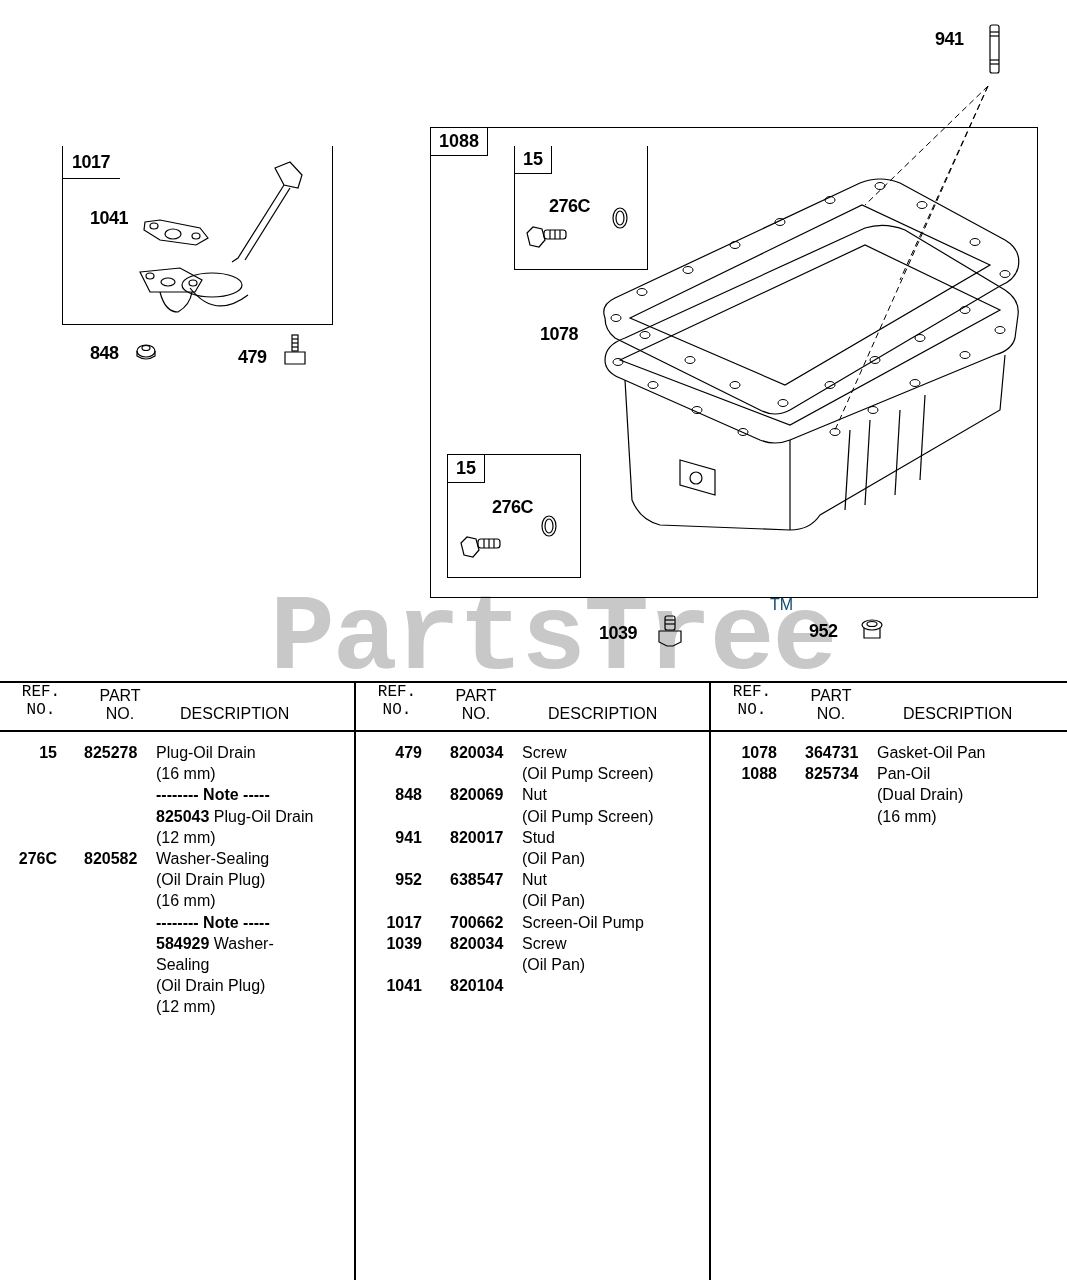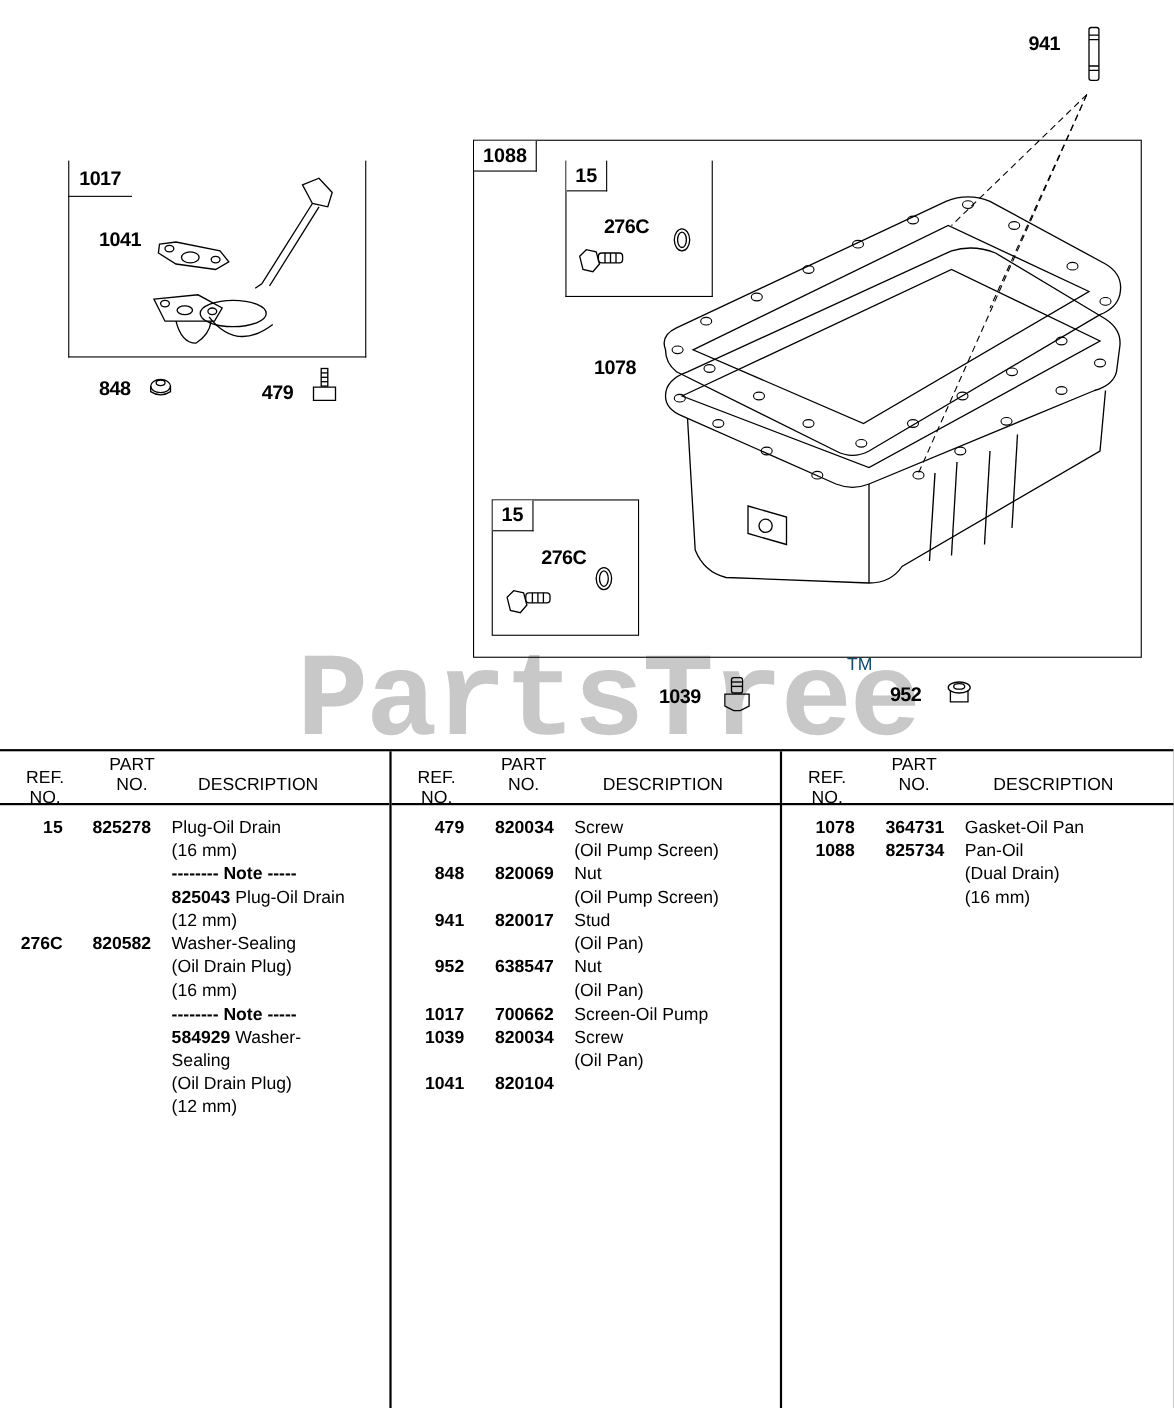--- a/index.html
+++ b/index.html
@@ -14,21 +14,21 @@
   .callout, .box, .tag { z-index: 2; }
 
   
   .table { position: absolute; left: 0; top: 681px; width: 1067px; height: 599px; border-top: 2px solid #000; z-index: 3; background: transparent; }
   .col { position: absolute; top: 0; height: 599px; }
   .col.c1 { left: 0; width: 354px; }
   .col.c2 { left: 354px; width: 355px; border-left: 2px solid #000; }
   .col.c3 { left: 709px; width: 356px; border-left: 2px solid #000; border-right: 2px solid #000; }
   .thead { position: relative; height: 47px; border-bottom: 2px solid #000; font-size: 16px; }
   .th { position: absolute; line-height: 18px; text-align: center; }
-  .th.ref { left: 18px; top: 16px; width: 46px; }
+  .th.ref { left: 18px; top: 0; width: 46px; font-family: Liberation Mono, monospace; }
   .th.part { left: 90px; top: 4px; width: 60px; }
   .th.desc { left: 180px; top: 22px; }
   .rows { position: relative; padding-top: 10px; font-size: 16px; }
   .row { position: relative; min-height: 21px; }
   .cell-ref { position: absolute; right: calc(100% - 57px); top: 0; font-weight: bold; line-height: 21px; white-space: nowrap; text-align: right; }
   .cell-part { position: absolute; left: 84px; top: 0; font-weight: bold; line-height: 21px; }
   .cell-desc { margin-left: 156px; line-height: 21.2px; }
   .desc-line { display: block; white-space: nowrap; }
   .note-line { display: block; font-weight: bold; white-space: pre; }
   .bold { font-weight: bold; margin-top: 32px; }

